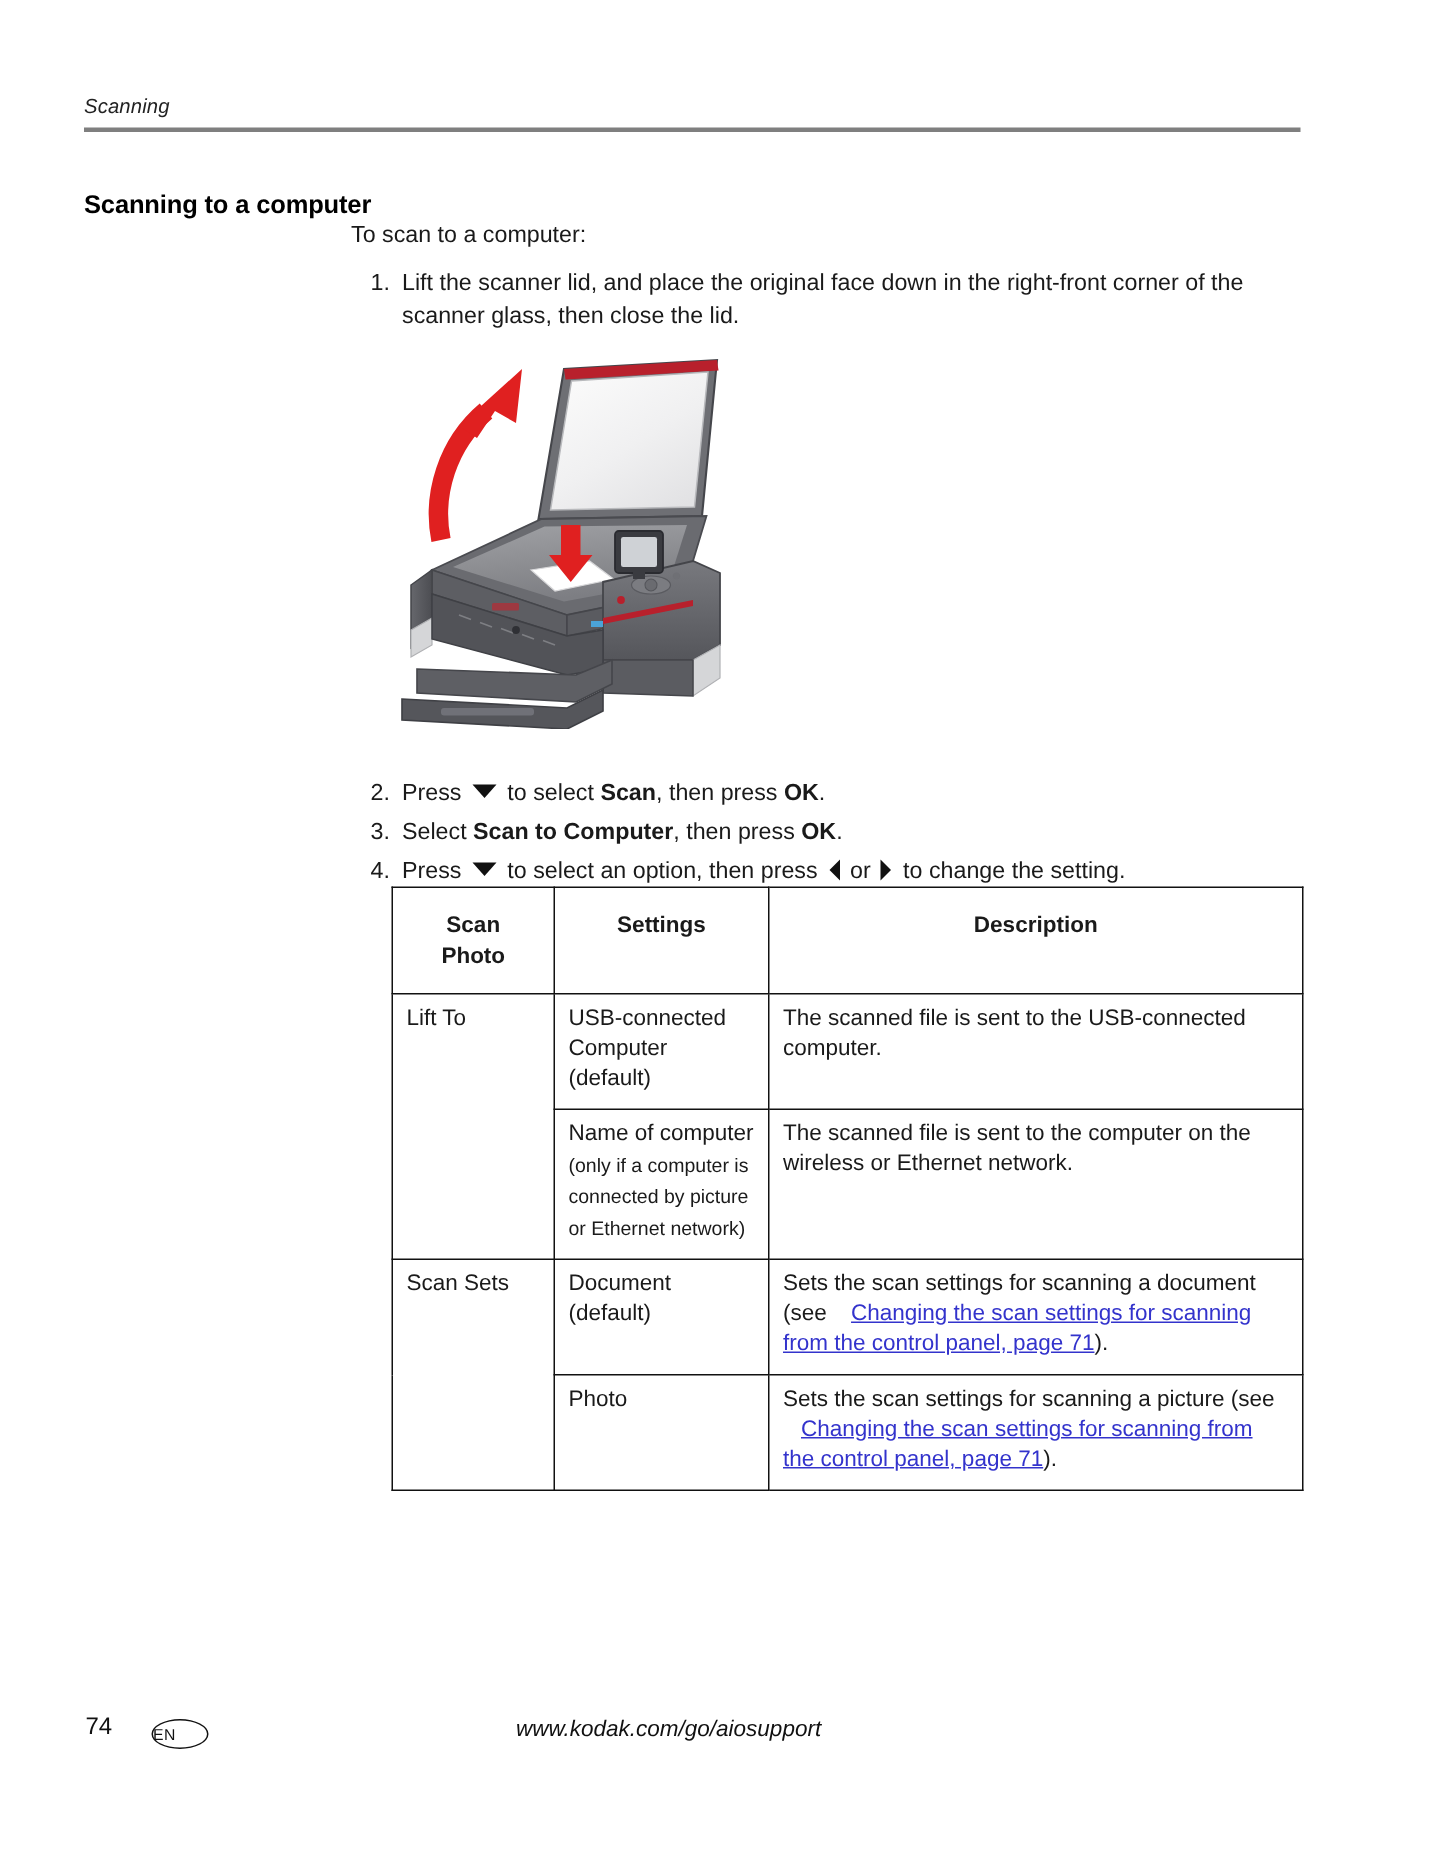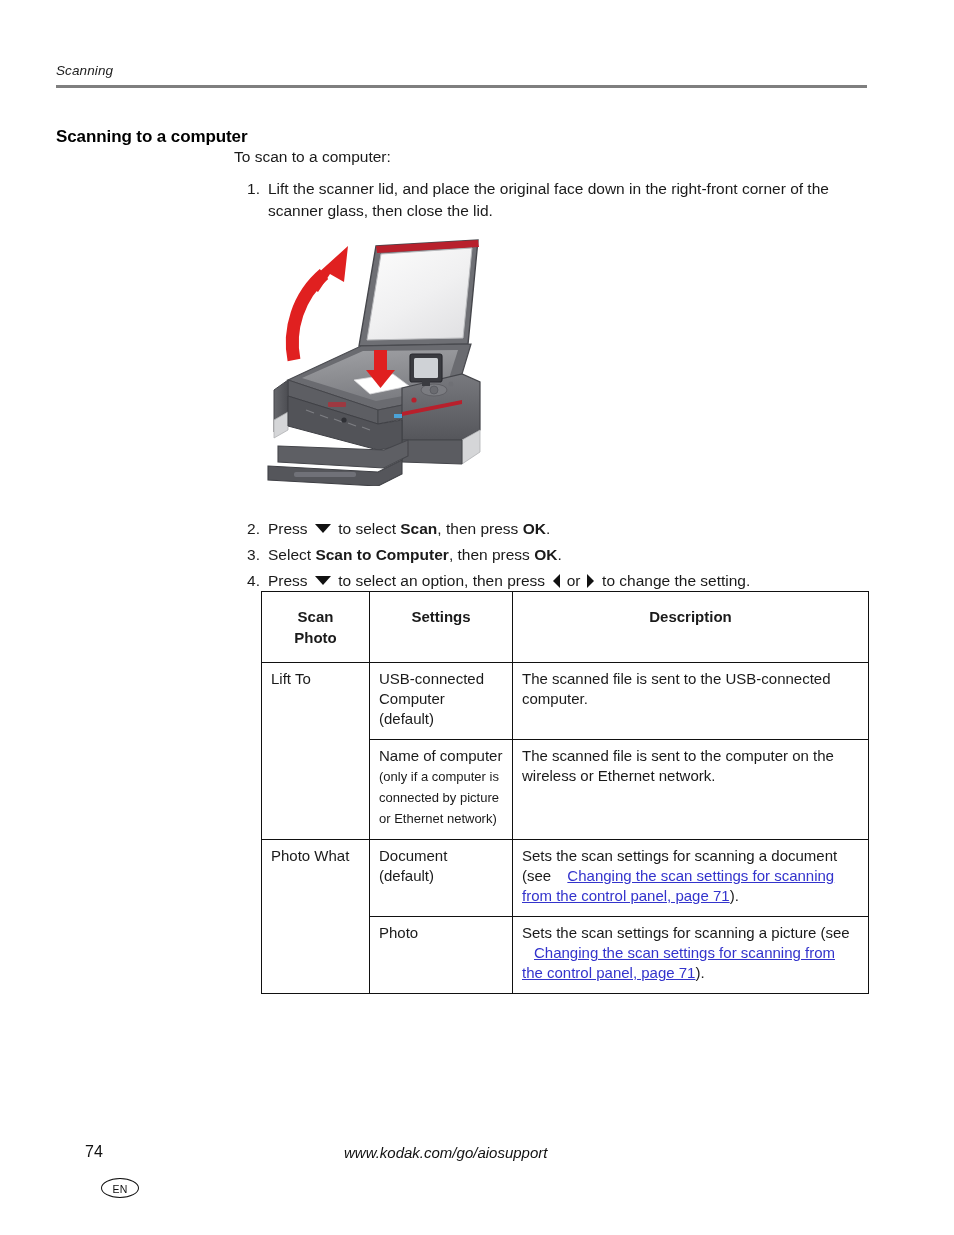--- a/index.html
+++ b/index.html
@@ -161,33 +161,31 @@
     margin-left: 12px;
   }
 
   
   .footer-page {
     position: absolute;
     left: 57px;
     top: 1143px;
     font-size: 16px;
     color: #111;
-    margin-left: 28px;
   }
   .lang-badge {
     position: absolute;
     left: 101px;
-    top: 1178px;
+    top: 1146px;
     width: 38px;
     height: 20px;
     border: 1.4px solid #111;
     border-radius: 50%;
     font-size: 10.5px;
     line-height: 20px;
-    text-align: center;
     letter-spacing: .3px;
     color: #111;
     box-sizing: border-box;
   }
   .footer-url {
     position: absolute;
     left: 344px;
     top: 1144px;
     font-style: italic;
     font-size: 15px;
@@ -363,21 +361,21 @@
 
     <tr>
       <td>
         <span>Name of computer</span>
         <span class="sub-note">(only if a computer is connected by picture or Ethernet network)</span>
       </td>
       <td>The scanned file is sent to the computer on the wireless or Ethernet network.</td>
     </tr>
 
     <tr>
-      <td rowspan="2">Photo What</td>
+      <td rowspan="2">Scan Sets</td>
       <td class="indent-cell">
         <span>Document</span><br>
         <span>(default)</span>
       </td>
       <td><span>Sets the scan settings for scanning a document (see </span><a class="xref" href="#">Changing the scan settings for scanning from the control panel, page 71</a><span>).</span></td>
     </tr>
 
     <tr>
       <td>
         <span>Photo</span>

